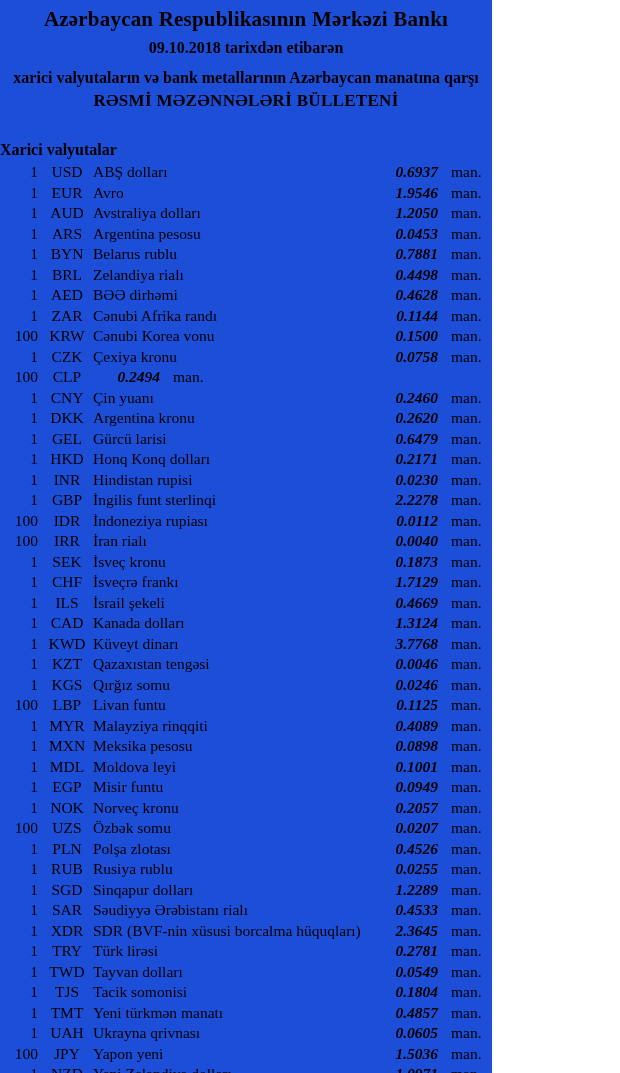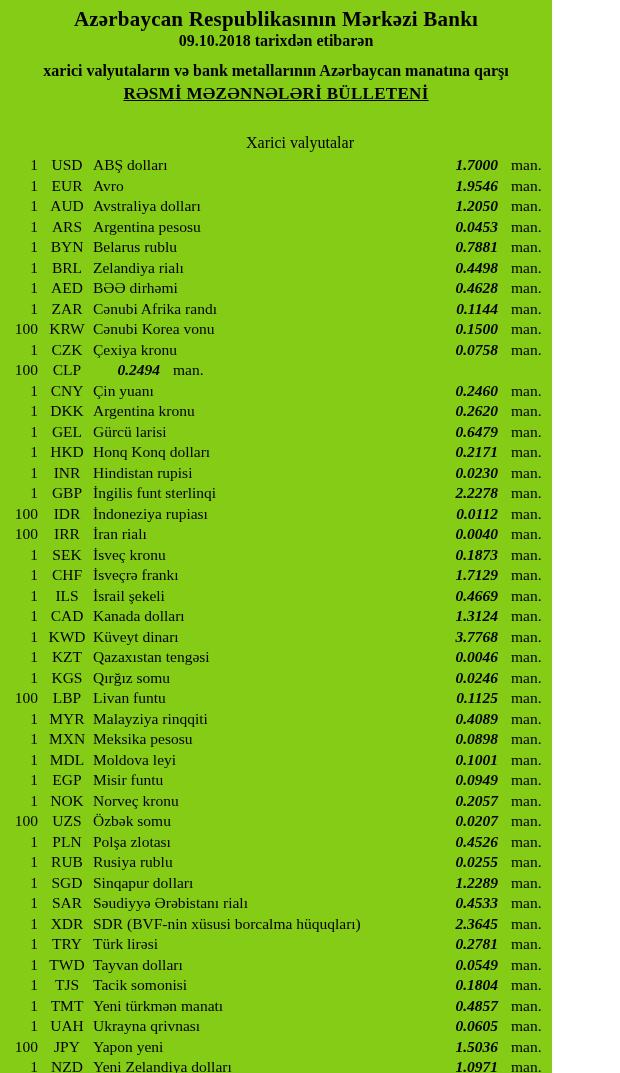--- a/index.html
+++ b/index.html
@@ -2,57 +2,55 @@
 <html><head>
 <meta charset="utf-8">
 <style>
   html, body {
     margin: 0;
     padding: 0;
     background: #ffffff;
   }
   .page {
     position: relative;
-    width: 552px;
+    width: 492px;
     height: 1073px;
-    background: #84cc16;
+    background: #1d4ed8;
     color: #000000;
     font-family: "Liberation Serif", "DejaVu Serif", serif;
     overflow: hidden;
     box-sizing: border-box;
   }
   .header { text-align: center; }
   .header-title {
     padding-top: 7px;
     font-size: 21px;
     font-weight: bold;
     letter-spacing: 0.2px;
   }
   .date-line {
+    margin-top: 7px;
     font-size: 16px;
     font-weight: bold;
   }
   .subtitle {
     margin-top: 12px;
     font-size: 16px;
     font-weight: bold;
   }
   .bulletin-title {
     margin-top: 4px;
     font-size: 17px;
     font-weight: bold;
     letter-spacing: 0.3px;
-    text-decoration: underline;
   }
   .section-title {
     margin-top: 30px;
     font-size: 16px;
-    font-weight: normal;
-    text-align: center;
-    margin-left: 48px;
+    font-weight: bold;
   }
   .rates {
     margin-top: 3px;
   }
   .rate-row {
     display: flex;
     align-items: baseline;
     height: 20.5px;
     line-height: 20.5px;
     font-size: 15.5px;
@@ -100,21 +98,21 @@
     <div class="bulletin-title">RƏSMİ MƏZƏNNƏLƏRİ BÜLLETENİ</div>
   </div>
 
   <div class="section-title">Xarici valyutalar</div>
 
   <div class="rates">
   <div class="rate-row">
     <span class="qty">1</span>
     <span class="code">USD</span>
     <span class="name">ABŞ dolları</span>
-    <span class="rate">1.7000</span>
+    <span class="rate">0.6937</span>
     <span class="unit">man.</span>
   </div>
 
   <div class="rate-row">
     <span class="qty">1</span>
     <span class="code">EUR</span>
     <span class="name">Avro</span>
     <span class="rate">1.9546</span>
     <span class="unit">man.</span>
   </div>

